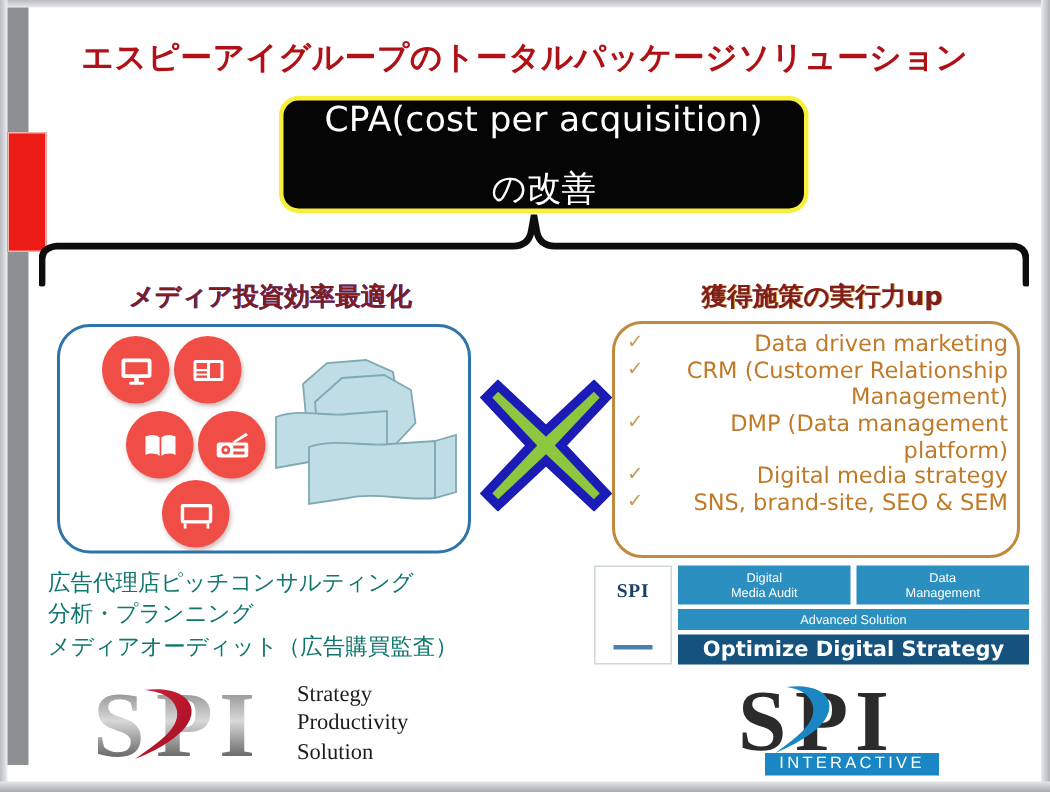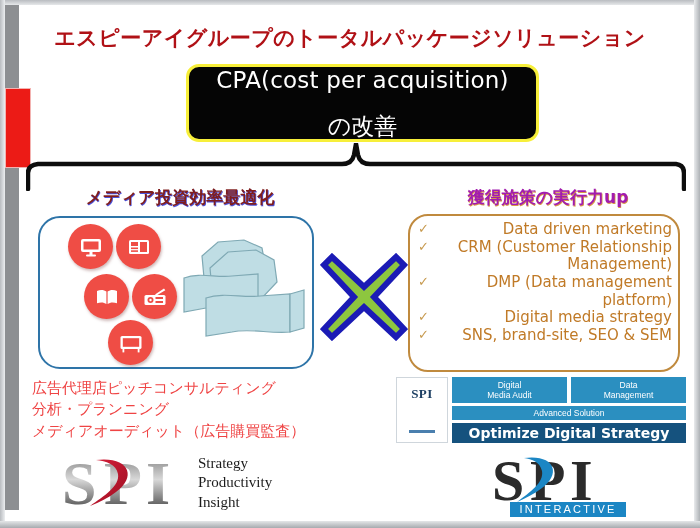--- a/index.html
+++ b/index.html
@@ -114,21 +114,21 @@
     font-size: 17px;
     font-weight: 700;
     font-family: "DejaVu Sans", "Liberation Sans", sans-serif;
     text-shadow: 0.6px 0.6px 0 #4a52dd;
   }
   .cap-right {
     position: absolute;
     left: 408px; top: 186px;
     width: 280px;
     text-align: center;
-    color: #a21caf;
+    color: #7f1d1d;
     font-size: 17px;
     font-weight: 700;
     font-family: "DejaVu Sans", "Liberation Sans", sans-serif;
     text-shadow: 0.6px 0.6px 0 #d89a45;
   }
 
   
   .left-panel {
     position: absolute;
     left: 38px; top: 216px;
@@ -186,21 +186,21 @@
     color: #c79a4f;
     font-size: 13px;
     line-height: 1.28;
   }
   .bullet-text { flex: 1; text-align: right; }
 
   
   .services {
     position: absolute;
     left: 32px; top: 378px;
-    color: #ef4444;
+    color: #0f766e;
     font-size: 15px;
     line-height: 1.42;
     font-family: "DejaVu Sans", "Liberation Sans", sans-serif;
   }
 
   
   .stack {
     position: absolute;
     left: 396px; top: 377px;
     width: 290px; height: 66px;
@@ -459,21 +459,21 @@
         </defs>
         <text x="2" y="52" font-family="Liberation Serif, serif" font-size="62" font-weight="700" fill="url(#gsil)">S</text>
         <text x="44" y="52" font-family="Liberation Serif, serif" font-size="62" font-weight="700" fill="url(#gsil)">P</text>
         <text x="86" y="52" font-family="Liberation Serif, serif" font-size="62" font-weight="700" fill="url(#gsil)">I</text>
         <path d="M36,8 C68,4 78,24 56,40 C48,46 40,50 30,54 C44,44 60,34 58,22 C56,12 46,9 36,8 Z" fill="url(#gred)"></path>
       </svg>
     </div>
     <div class="tagline">
       <div>Strategy</div>
       <div>Productivity</div>
-      <div>Insight</div>
+      <div>Solution</div>
     </div>
   </div>
 
   <div class="logo-right">
     <svg width="140" height="62" viewBox="0 0 140 62">
       <text x="6" y="50" font-family="Liberation Serif, serif" font-size="58" font-weight="700" fill="#2b2b2b">S</text>
       <text x="44" y="50" font-family="Liberation Serif, serif" font-size="58" font-weight="700" fill="#2b2b2b">P</text>
       <text x="84" y="50" font-family="Liberation Serif, serif" font-size="58" font-weight="700" fill="#2b2b2b">I</text>
       <path d="M38,8 C68,4 76,23 56,38 C48,44 40,48 31,52 C44,42 58,33 56,21 C54,12 46,9 38,8 Z" fill="#1b86c4"></path>
     </svg>

